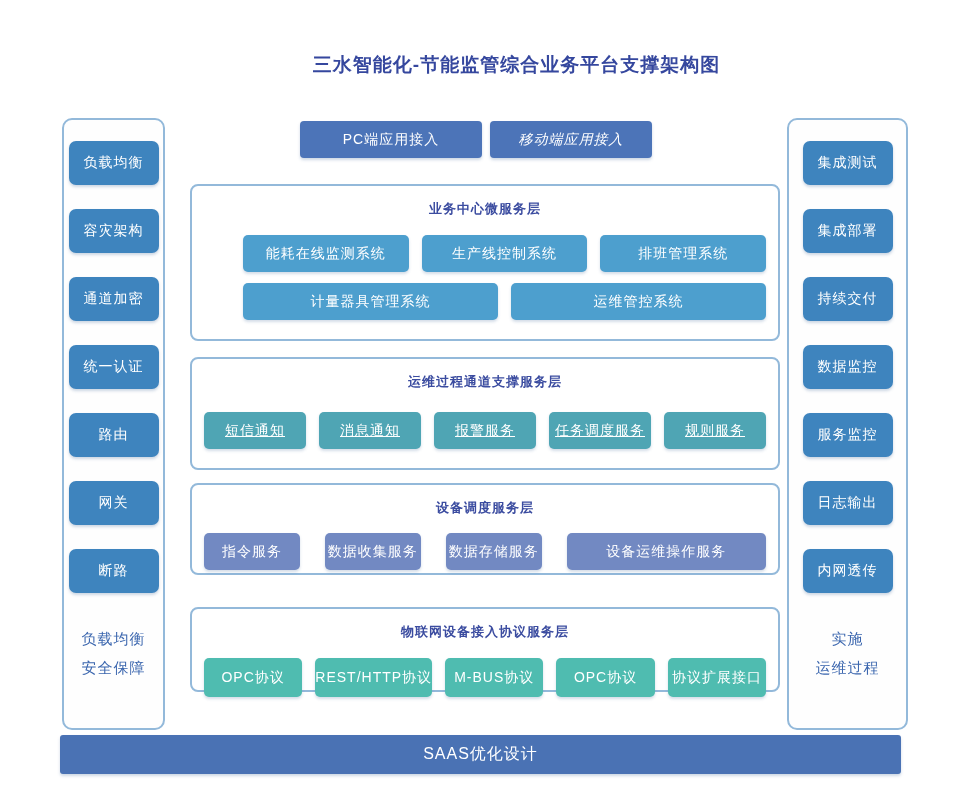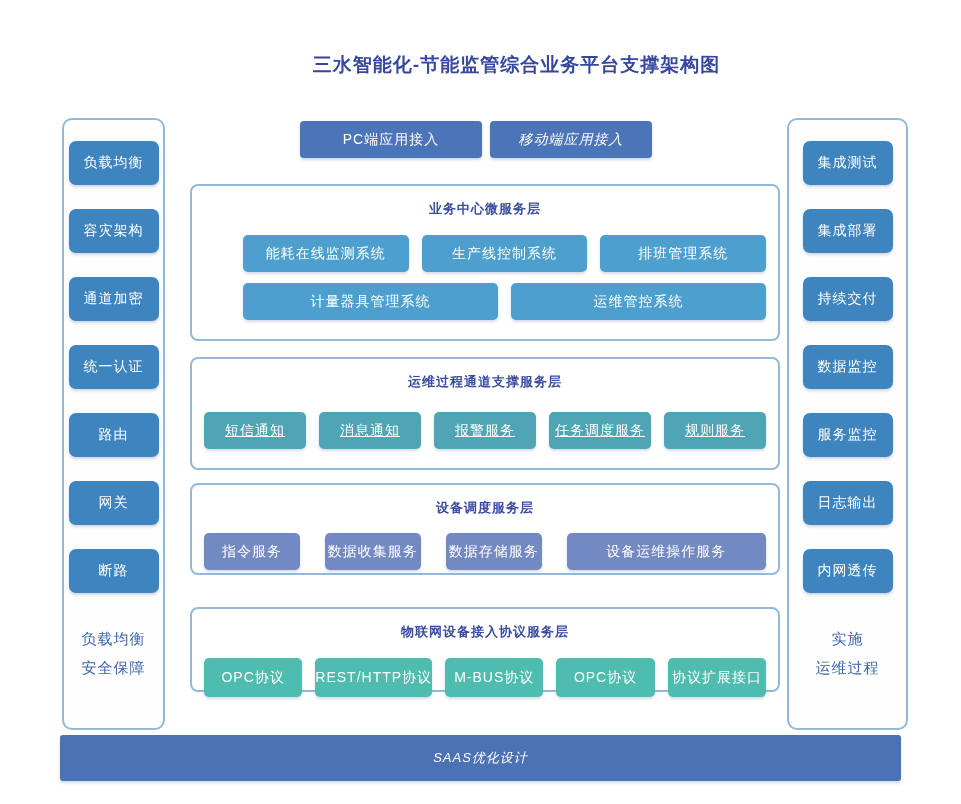--- a/index.html
+++ b/index.html
@@ -83,24 +83,24 @@
     letter-spacing:1px;white-space:nowrap;
   }
   .layer-1 .box{background:var(--layer1-box);}
   .layer-2 .box{background:var(--layer2-box);text-decoration:underline;}
   .layer-3 .box{background:var(--layer3-box);}
   .layer-3 .box-row .box:last-child{flex:2.08;}
   .layer-4 .box{background:var(--layer4-box);height:39px;}
 
   
   .footer-bar{
-    position:absolute;left:60px;top:735px;width:841px;height:46px;
+    position:absolute;left:60px;top:735px;width:841px;height:39px;
     background:var(--footer-bar-bg);border-radius:3px;color:#fff;
-    font-size:13px;display:flex;align-items:center;justify-content:center;
-    letter-spacing:1px;box-shadow:0 2px 3px rgba(60,100,150,.25);font-style:italic;
+    font-size:16px;display:flex;align-items:center;justify-content:center;
+    letter-spacing:1px;box-shadow:0 2px 3px rgba(60,100,150,.25);
   }
 </style>
 </head>
 <body>
 
 <div class="canvas">
 
   <div class="main-title">三水智能化-节能监管综合业务平台支撑架构图</div>
 
   <div class="side-panel panel-left">

